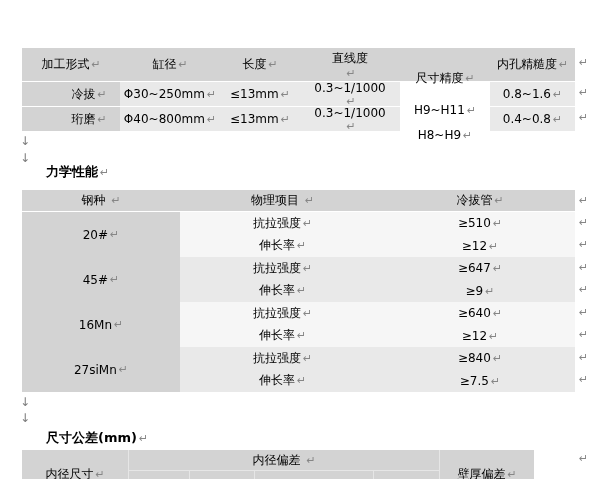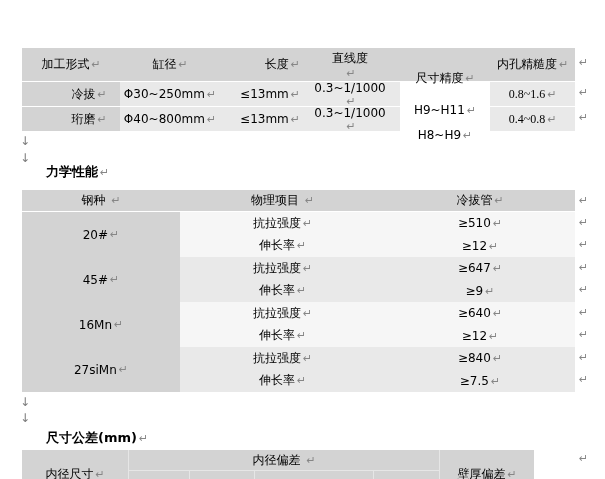--- a/index.html
+++ b/index.html
@@ -25,22 +25,22 @@
   .h-tol{top:429px;}
   .dn{position:absolute;left:20px;color:#7a7a7a;font-size:12px;}
   .dn1{top:134px;}.dn2{top:151px;}.dn3{top:395px;}.dn4{top:411px;}
 
   
   .t1{position:absolute;left:22px;top:48px;width:553px;}
   .t1 .row{display:flex;}
   .t1 .hrow{height:33px;background:var(--table-header-bg);}
   .t1 .drow{height:24px;margin-top:1px;}
   .t1 .cell{display:flex;align-items:center;justify-content:center;}
-  .t1 .c0{width:98px;}.t1 .c1{width:100px;}.t1 .c2{width:80px;justify-content:flex-end;}
-  .t1 .c3{width:100px;flex-direction:column;}.t1 .c4{width:90px;margin-top:28px;}.t1 .c5{width:85px;font-family:Liberation Serif, serif;}
+  .t1 .c0{width:98px;}.t1 .c1{width:100px;}.t1 .c2{width:80px;}
+  .t1 .c3{width:100px;flex-direction:column;}.t1 .c4{width:90px;margin-top:28px;}.t1 .c5{width:85px;}
   .t1 .drow .cell{background:var(--cell-bg);}
   .t1 .drow .c0{background:var(--table-header-bg);padding-left:36px;}
 
   
   .t2{position:absolute;left:22px;top:190px;width:553px;}
   .t2 .hrow{display:flex;height:22px;background:var(--table-header-bg);align-items:center;border-bottom:1px solid #fff;}
   .t2 .h0{width:158px;text-align:center;}
   .t2 .h1{width:205px;text-align:center;}
   .t2 .h2{width:190px;text-align:center;}
   .t2 .g{display:flex;height:45px;}

